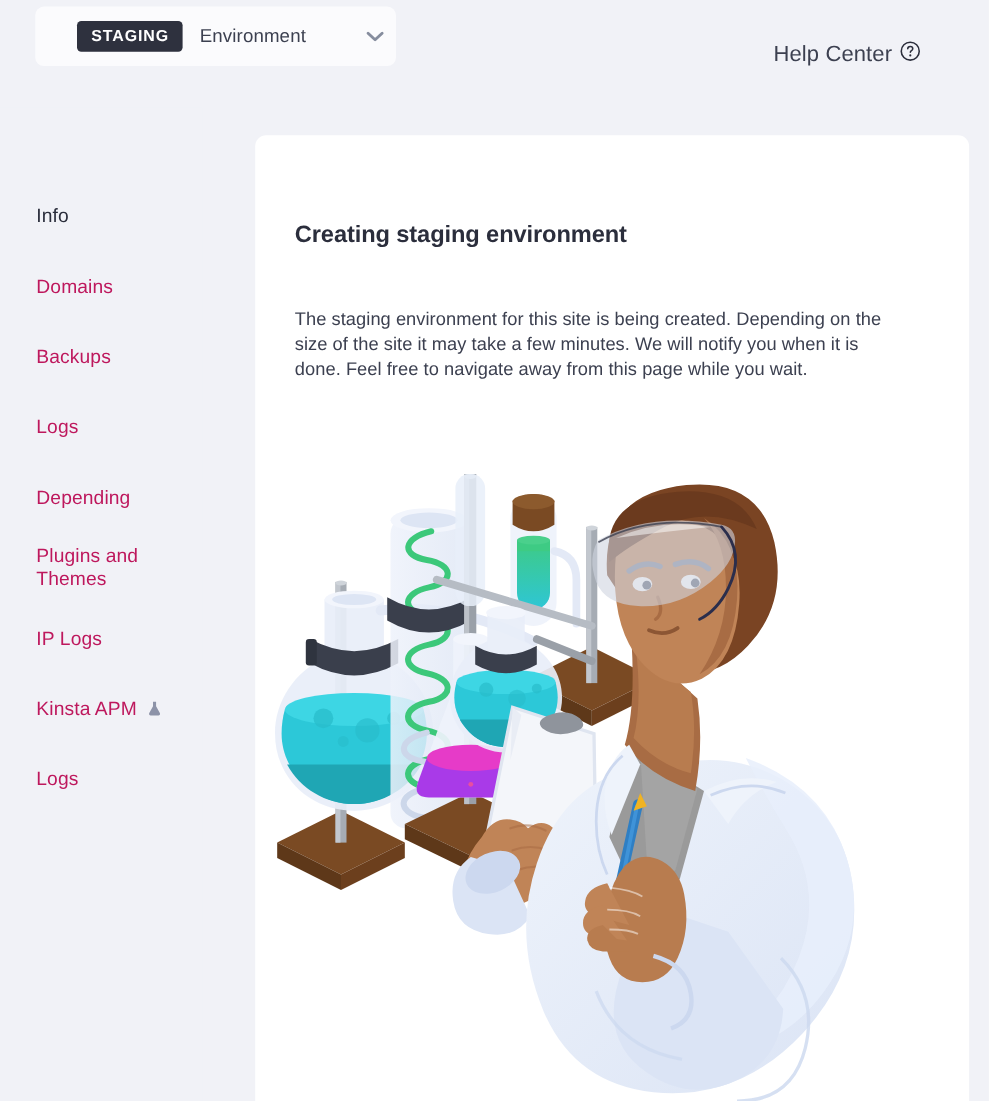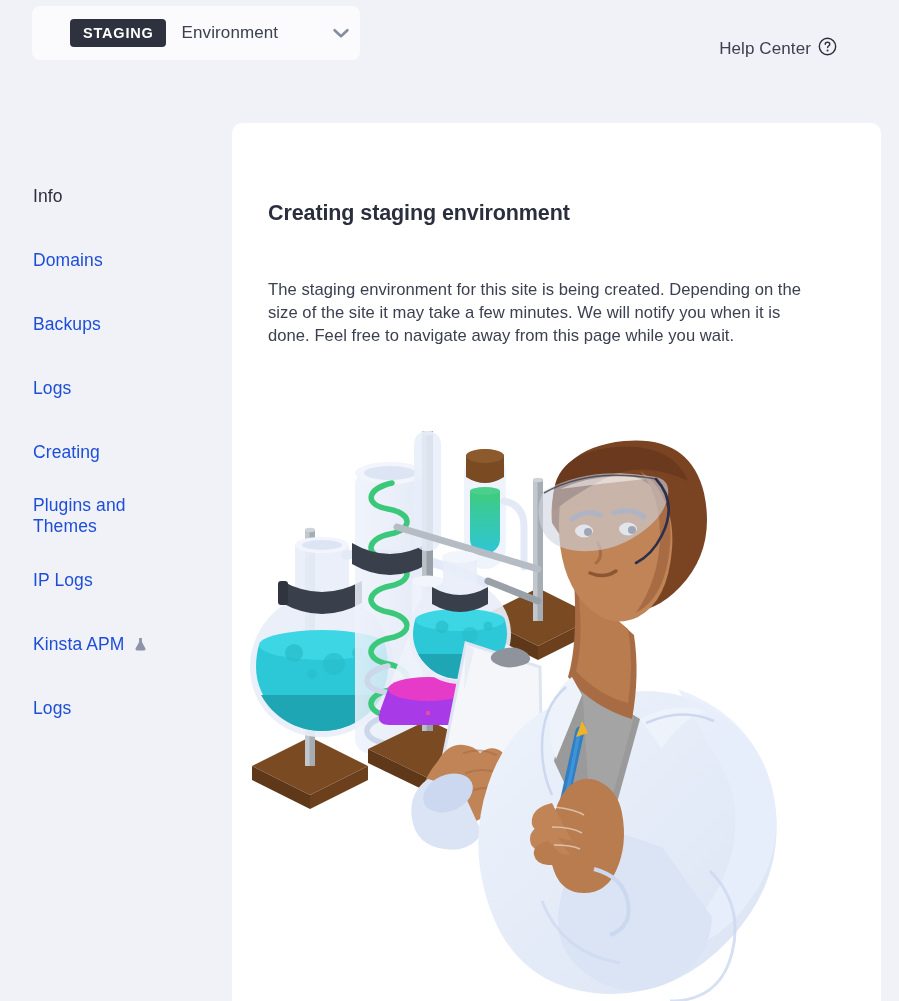--- a/index.html
+++ b/index.html
@@ -80,21 +80,21 @@
     position: absolute;
     right: 62px;
     top: 37px;
     display: flex;
     align-items: center;
     gap: 7px;
     cursor: pointer;
   }
 
   .help-center-text {
-    font-size: 17px;
+    font-size: 20px;
     color: #3c4050;
     letter-spacing: 0.1px;
   }
 
   
   .sidebar {
     position: absolute;
     left: 0;
     top: 98px;
     width: 184px;
@@ -102,21 +102,21 @@
     background: #f1f2f7;
     padding-top: 66px;
   }
 
   .nav-item {
     display: flex;
     align-items: center;
     height: 64px;
     padding-left: 33px;
     font-size: 17.5px;
-    color: #1d4ed8;
+    color: #be185d;
     cursor: pointer;
     letter-spacing: 0.1px;
   }
 
   .nav-item.active {
     color: #2b2e3c;
   }
 
   .nav-item-icon {
     margin-left: 10px;
@@ -211,21 +211,21 @@
 
     <div class="nav-item">
       <span>Backups</span>
     </div>
 
     <div class="nav-item">
       <span>Logs</span>
     </div>
 
     <div class="nav-item">
-      <span>Creating</span>
+      <span>Depending</span>
     </div>
 
     <div class="nav-item">
       <span>Plugins and Themes</span>
     </div>
 
     <div class="nav-item">
       <span>IP Logs</span>
     </div>
 

